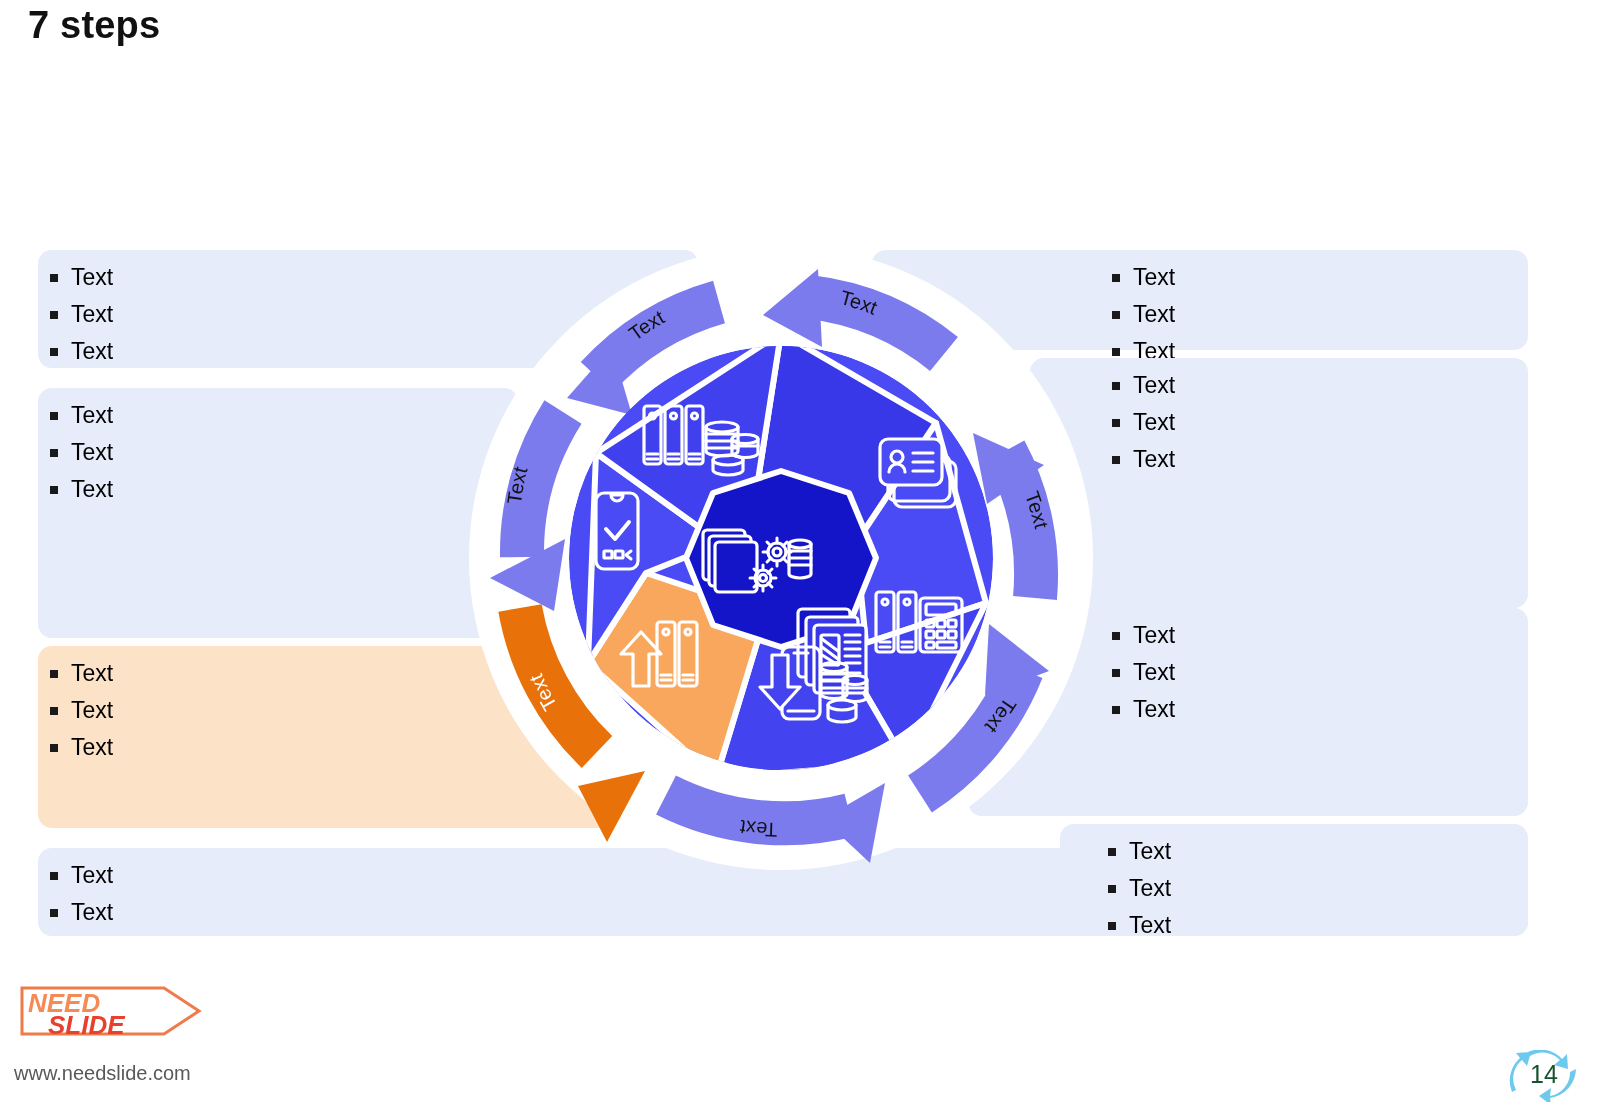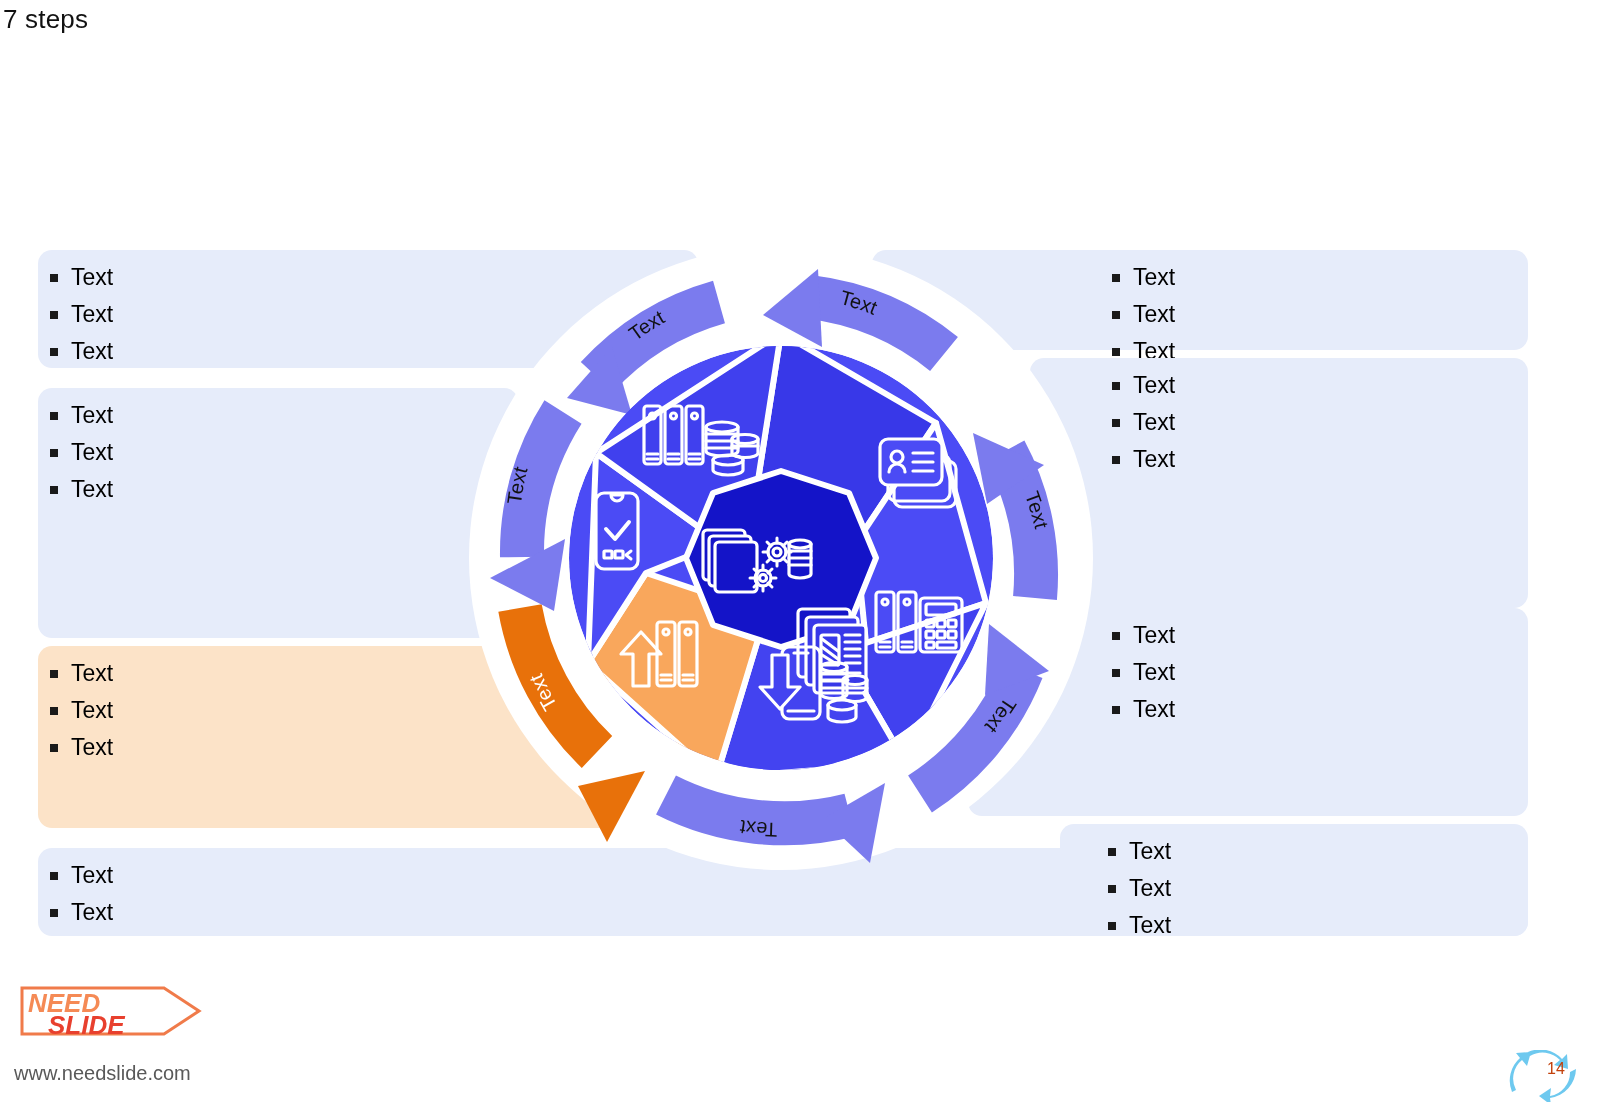--- a/index.html
+++ b/index.html
@@ -3,22 +3,22 @@
 <meta charset="utf-8">
 <style>
   html,body{margin:0;padding:0;}
   body{
     width:1600px;height:1108px;position:relative;overflow:hidden;
     background:#ffffff;
     font-family:"Liberation Sans", sans-serif;
     color:#000;
   }
   #page-title{
-    position:absolute;left:3px;top:4px;
-    font-size:26px;font-weight:400;color:#111;letter-spacing:.2px;
+    position:absolute;left:28px;top:4px;
+    font-size:38px;font-weight:700;color:#111;letter-spacing:.2px;
   }
 
   
   .panel{
     position:absolute;
     border-radius:14px;
     background:#e6ecfa;
     box-sizing:border-box;
   }
   .panel.orange{background:#fce3c8;}
@@ -55,22 +55,22 @@
     position:absolute;left:14px;top:980px;width:200px;height:62px;
   }
   #site-url{
     position:absolute;left:14px;top:1062px;
     font-size:20px;color:#595959;
   }
   #pagenum{
     position:absolute;left:1500px;top:1050px;width:84px;height:52px;
   }
   #pagenum .num{
-    position:absolute;left:47px;top:10px;
-    font-size:16px;color:#c2410c;
+    position:absolute;left:30px;top:10px;
+    font-size:25px;color:#14532d;
     font-family:"Liberation Sans", sans-serif;
   }
 </style>
 </head>
 <body>
 
 <div id="page-title">7 steps</div>
 
 <div class="panel" style="left:38px;top:250px;width:660px;height:118px;">
   <ul class="bullets" style="left:12px;top:13px;">

